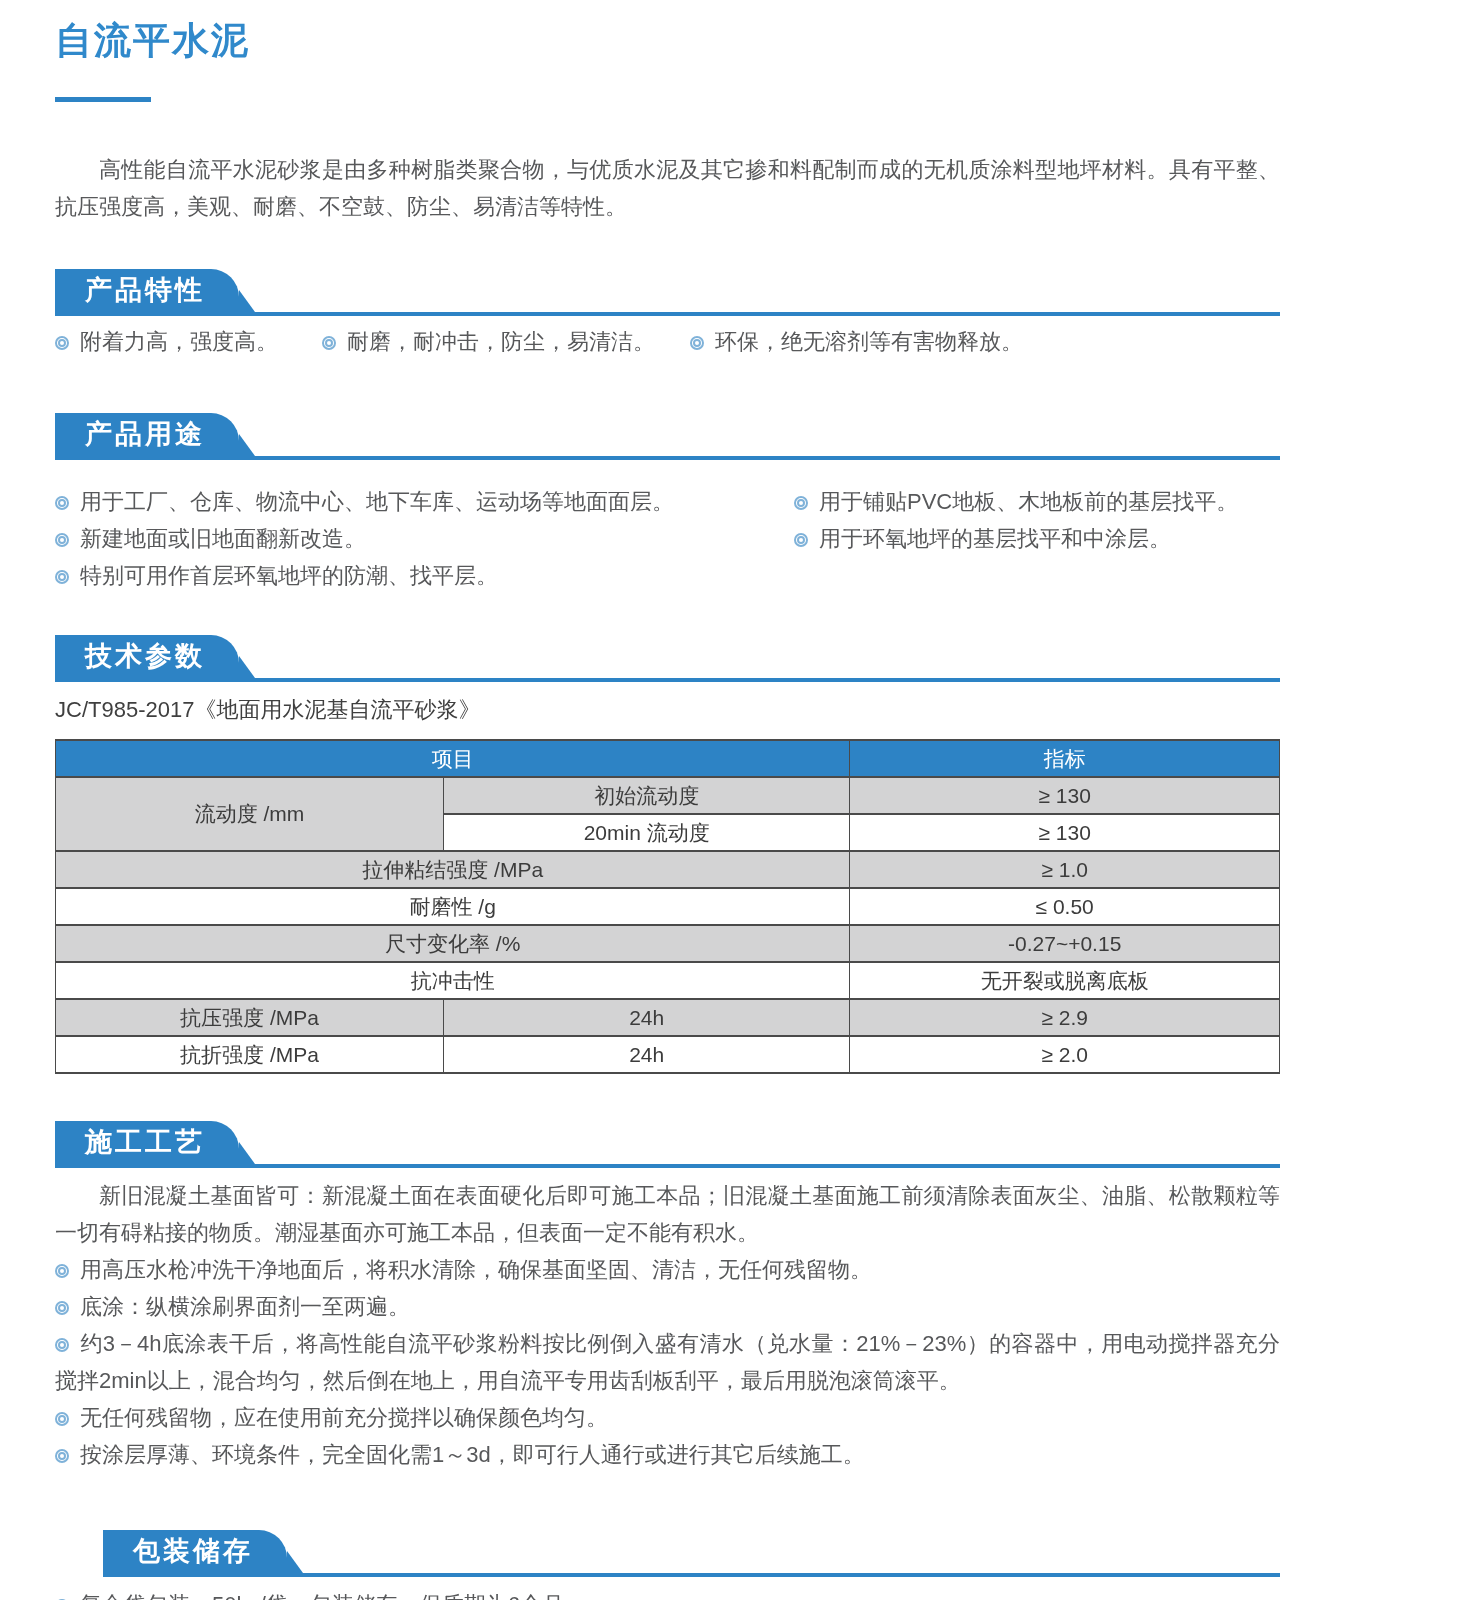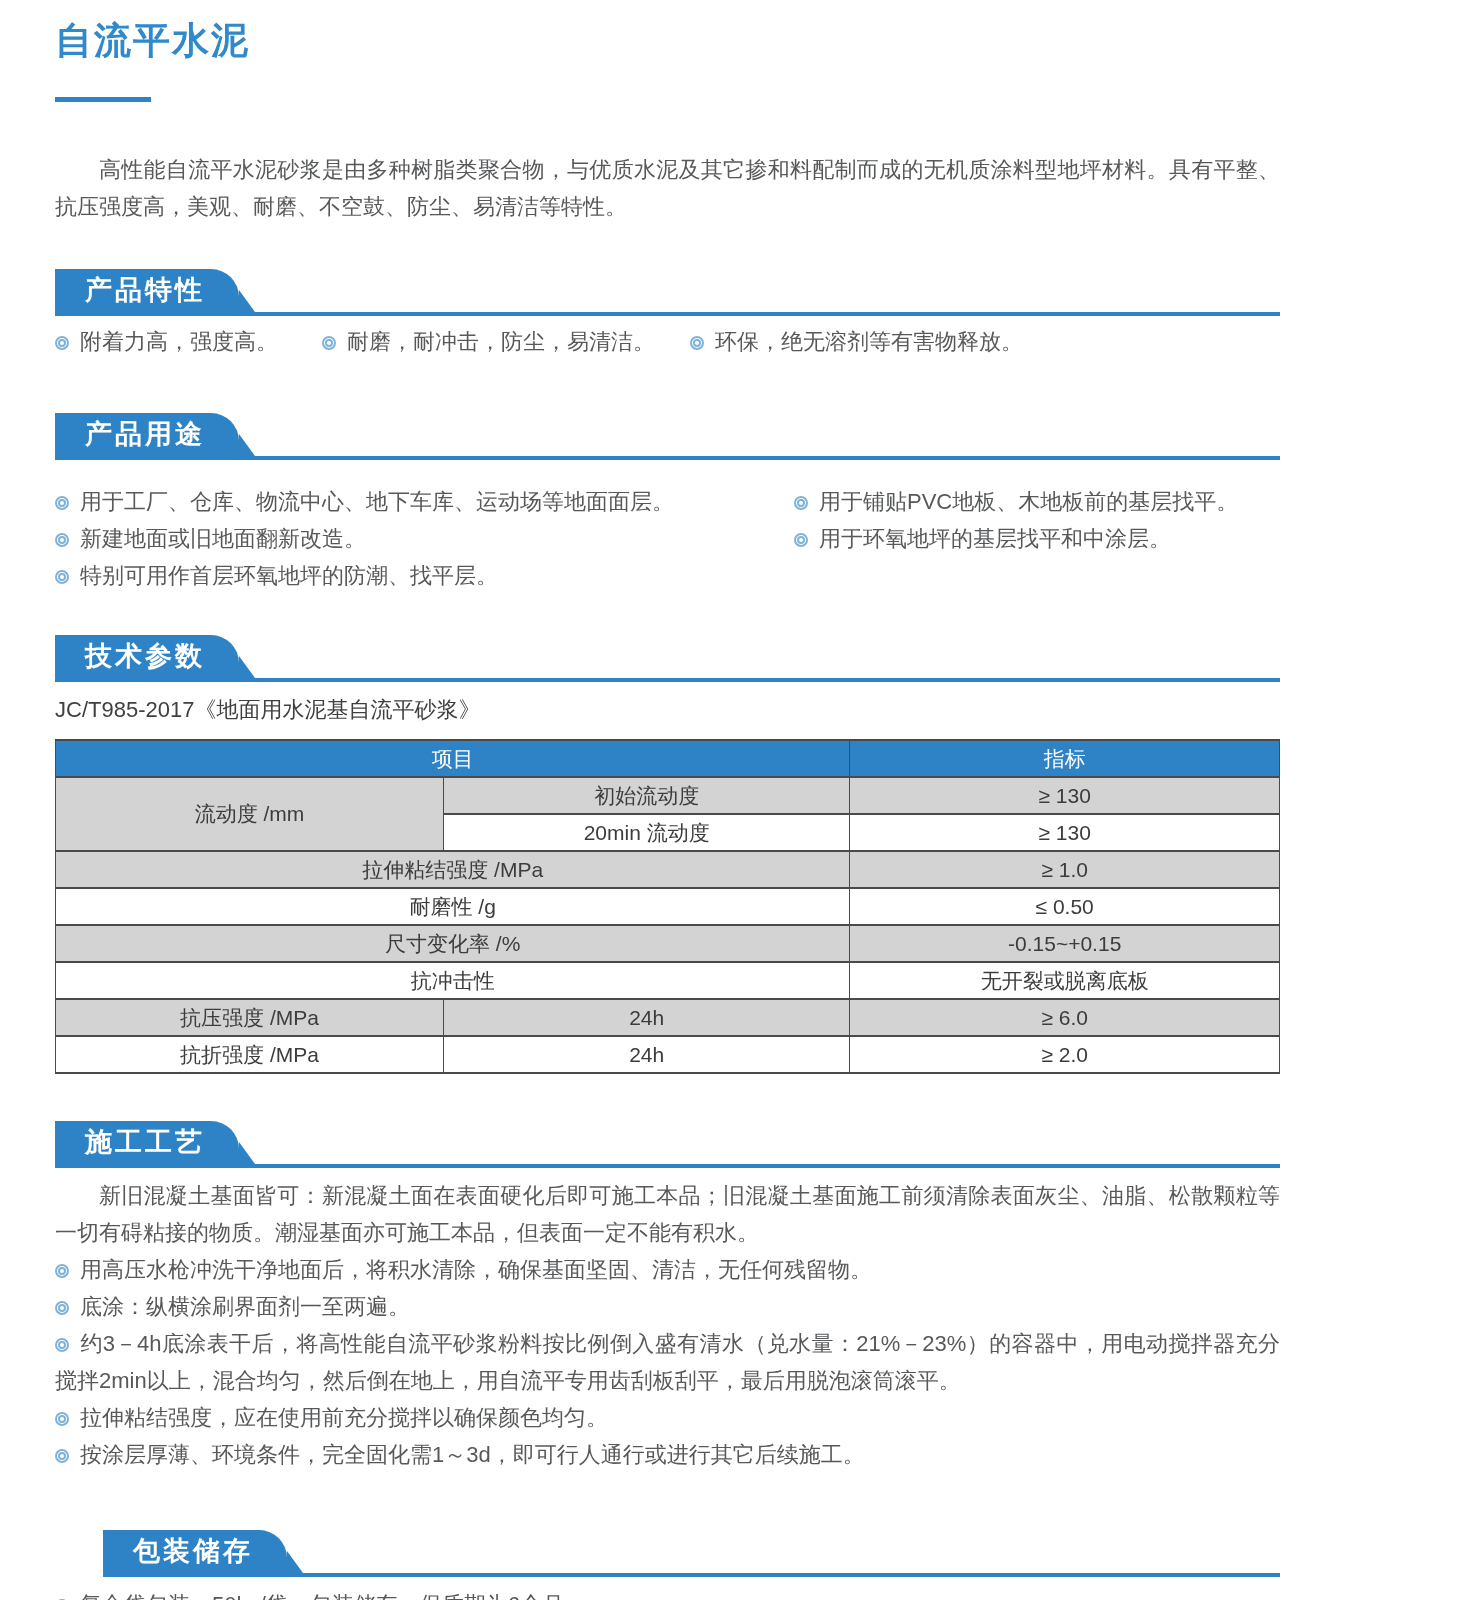--- a/index.html
+++ b/index.html
@@ -167,48 +167,48 @@
       <tr>
         <td class="gray" colspan="2">拉伸粘结强度 /MPa</td>
         <td class="gray">≥ 1.0</td>
       </tr>
       <tr>
         <td colspan="2">耐磨性 /g</td>
         <td>≤ 0.50</td>
       </tr>
       <tr>
         <td class="gray" colspan="2">尺寸变化率 /%</td>
-        <td class="gray">-0.15~+0.15</td>
+        <td class="gray">-0.27~+0.15</td>
       </tr>
       <tr>
         <td colspan="2">抗冲击性</td>
         <td>无开裂或脱离底板</td>
       </tr>
       <tr>
         <td class="gray">抗压强度 /MPa</td>
         <td class="gray">24h</td>
-        <td class="gray">≥ 6.0</td>
+        <td class="gray">≥ 2.9</td>
       </tr>
       <tr>
         <td>抗折强度 /MPa</td>
         <td>24h</td>
         <td>≥ 2.0</td>
       </tr>
     </tbody>
   </table>
 
   <div class="section-banner process-banner">
     <span class="banner-tab">施工工艺</span>
   </div>
   <p class="process-intro">新旧混凝土基面皆可：新混凝土面在表面硬化后即可施工本品；旧混凝土基面施工前须清除表面灰尘、油脂、松散颗粒等一切有碍粘接的物质。潮湿基面亦可施工本品，但表面一定不能有积水。</p>
   <div class="process-list">
     <p class="bullet"><span class="bullet-icon"></span><span>用高压水枪冲洗干净地面后，将积水清除，确保基面坚固、清洁，无任何残留物。</span></p>
     <p class="bullet"><span class="bullet-icon"></span><span>底涂：纵横涂刷界面剂一至两遍。</span></p>
     <p class="bullet"><span class="bullet-icon"></span><span>约3－4h底涂表干后，将高性能自流平砂浆粉料按比例倒入盛有清水（兑水量：21%－23%）的容器中，用电动搅拌器充分搅拌2min以上，混合均匀，然后倒在地上，用自流平专用齿刮板刮平，最后用脱泡滚筒滚平。</span></p>
-    <p class="bullet"><span class="bullet-icon"></span><span>拉伸粘结强度，应在使用前充分搅拌以确保颜色均匀。</span></p>
+    <p class="bullet"><span class="bullet-icon"></span><span>无任何残留物，应在使用前充分搅拌以确保颜色均匀。</span></p>
     <p class="bullet"><span class="bullet-icon"></span><span>按涂层厚薄、环境条件，完全固化需1～3d，即可行人通行或进行其它后续施工。</span></p>
   </div>
 
   <div class="section-banner packaging-banner">
     <span class="banner-tab">包装储存</span>
   </div>
   <div class="packaging-list">
     <p class="bullet"><span class="bullet-icon"></span><span>复合袋包装，50kg/袋；包装储存，保质期为6个月。</span></p>
   </div>
 

